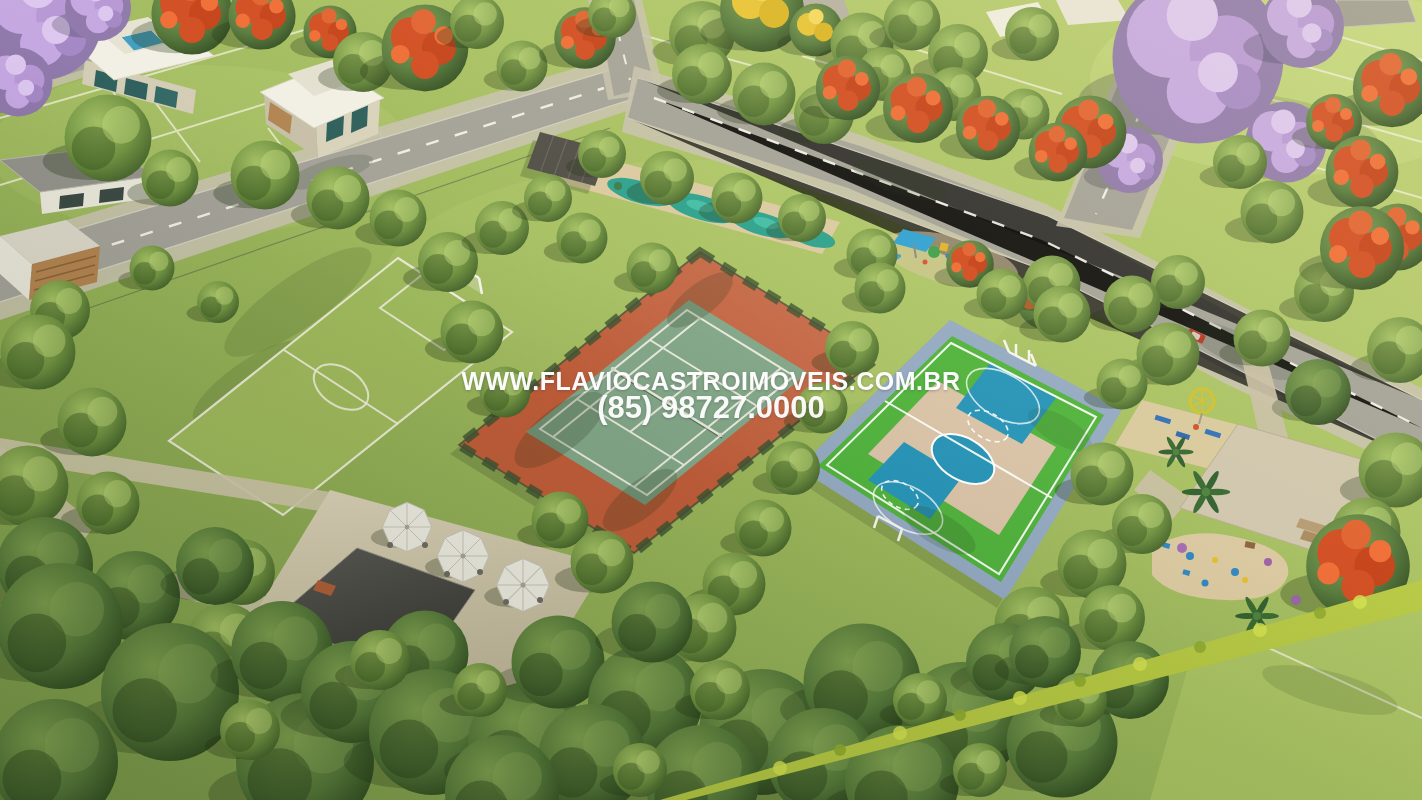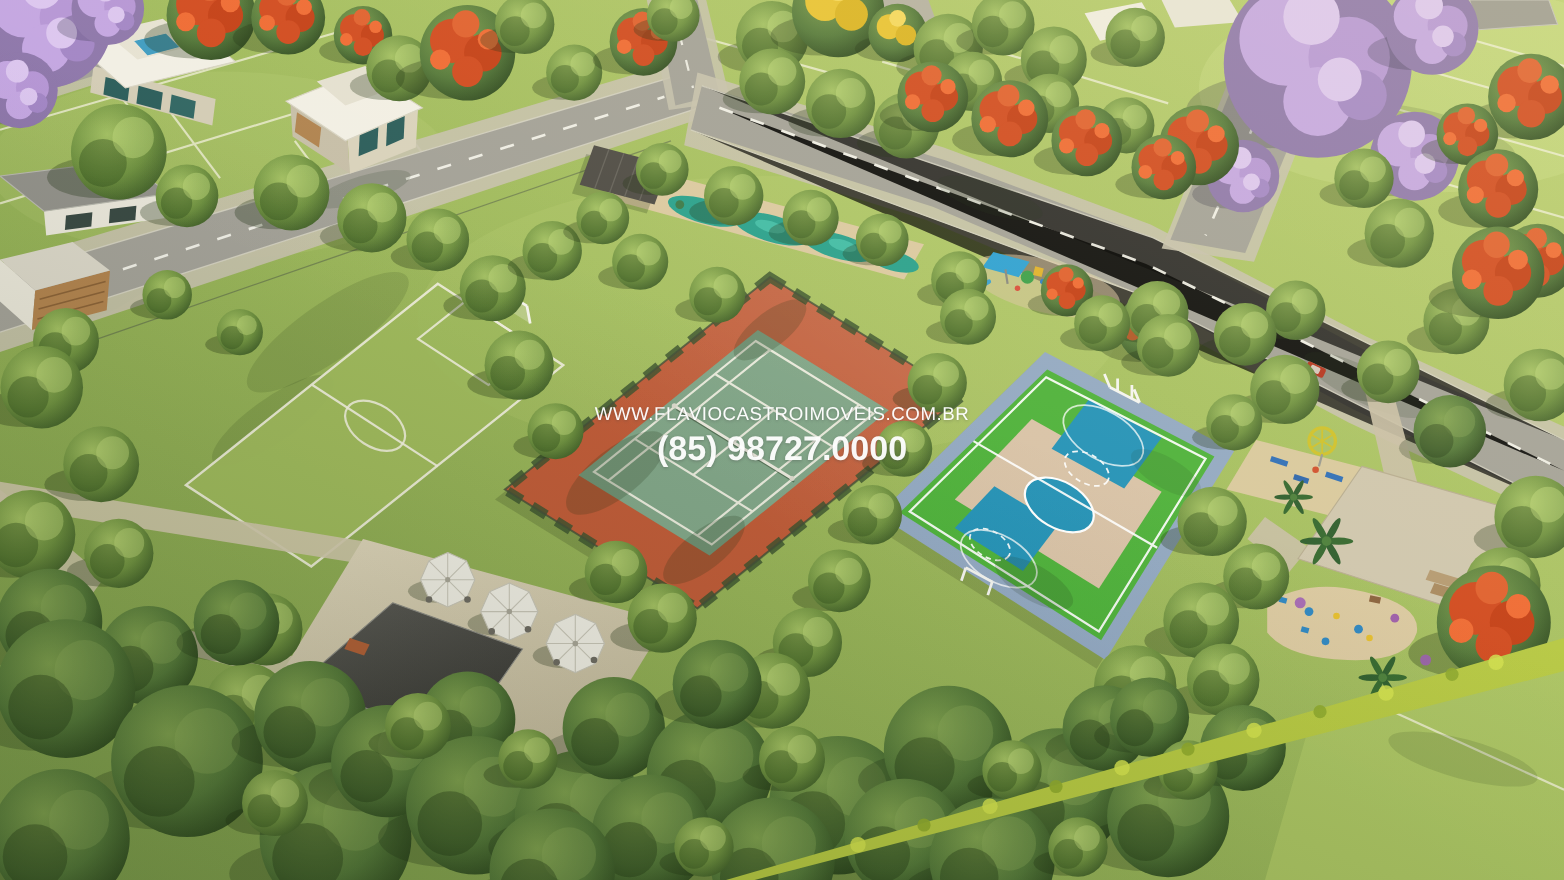--- a/index.html
+++ b/index.html
@@ -1,21 +1,21 @@
 <!DOCTYPE html>
 <html><head>
 <meta charset="utf-8">
 <style>
   html,body{margin:0;padding:0;background:#222;}
   .stage{position:relative;width:1422px;height:800px;overflow:hidden;
          font-family:"Liberation Sans", sans-serif;background:#9db25a;}
   .stage svg{display:block;width:1422px;height:800px;}
   .wm{position:absolute;left:0;right:0;text-align:center;color:#fff;
       pointer-events:none;white-space:nowrap;}
-  .wm1{top:367px;font-size:17px;font-weight:400;letter-spacing:.5px;
+  .wm1{top:367px;font-size:25px;font-weight:700;letter-spacing:.5px;
        opacity:.97;text-shadow:0 1px 3px rgba(70,70,70,.4);}
   .wm2{top:381px;font-size:31px;font-weight:400;letter-spacing:-.3px;
        opacity:.82;text-shadow:0 1px 2px rgba(70,70,70,.3);}
   .wm3{top:390px;font-size:31px;font-weight:700;opacity:.95;
        text-shadow:0 1px 3px rgba(70,70,70,.4);}
 </style>
 </head>
 <body>
 
 <div class="stage">

